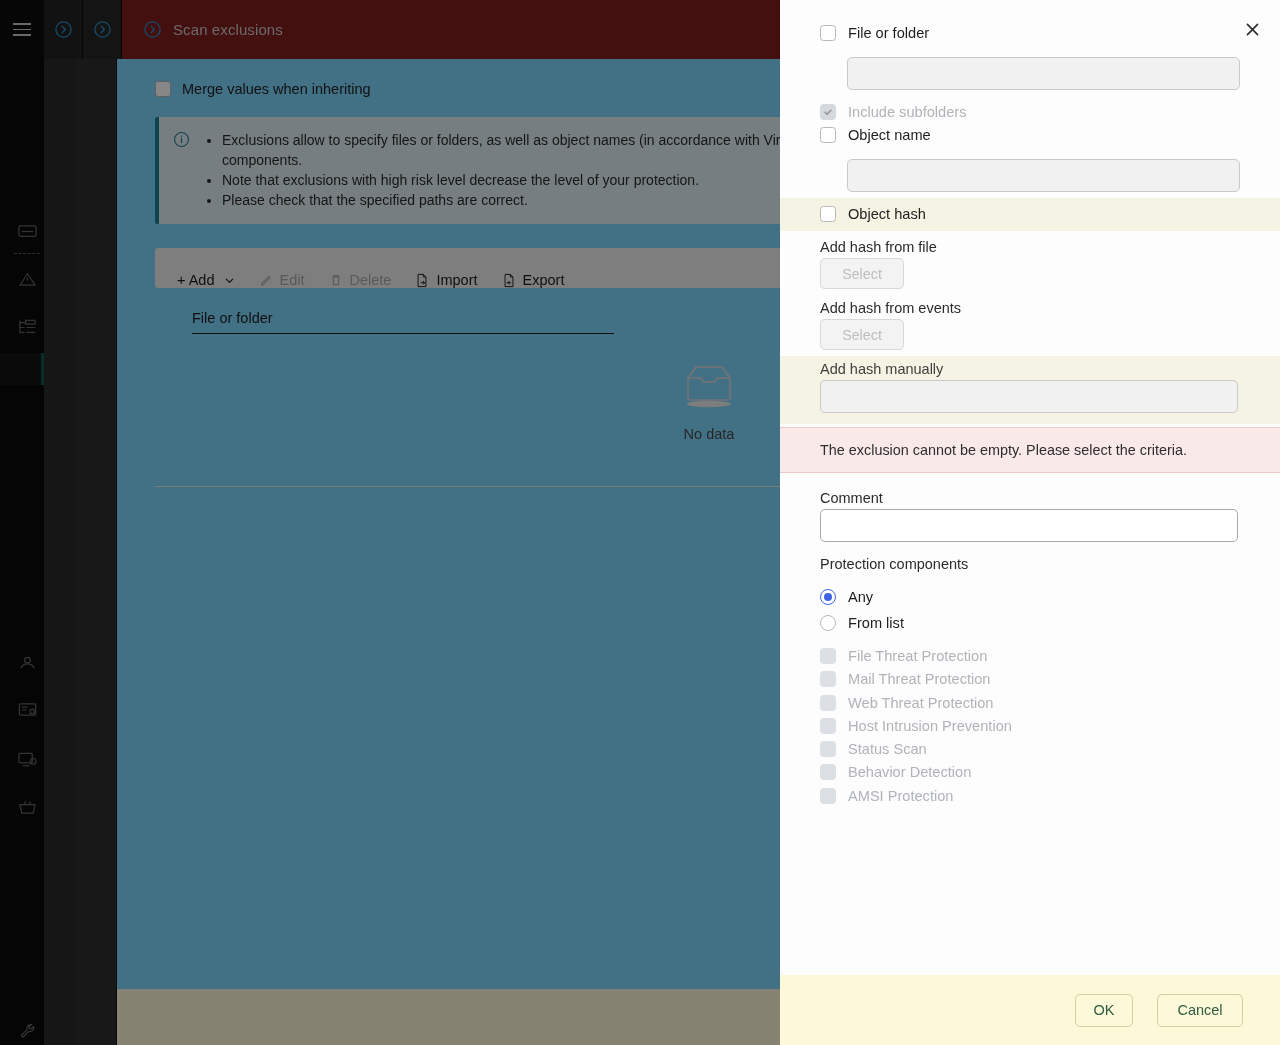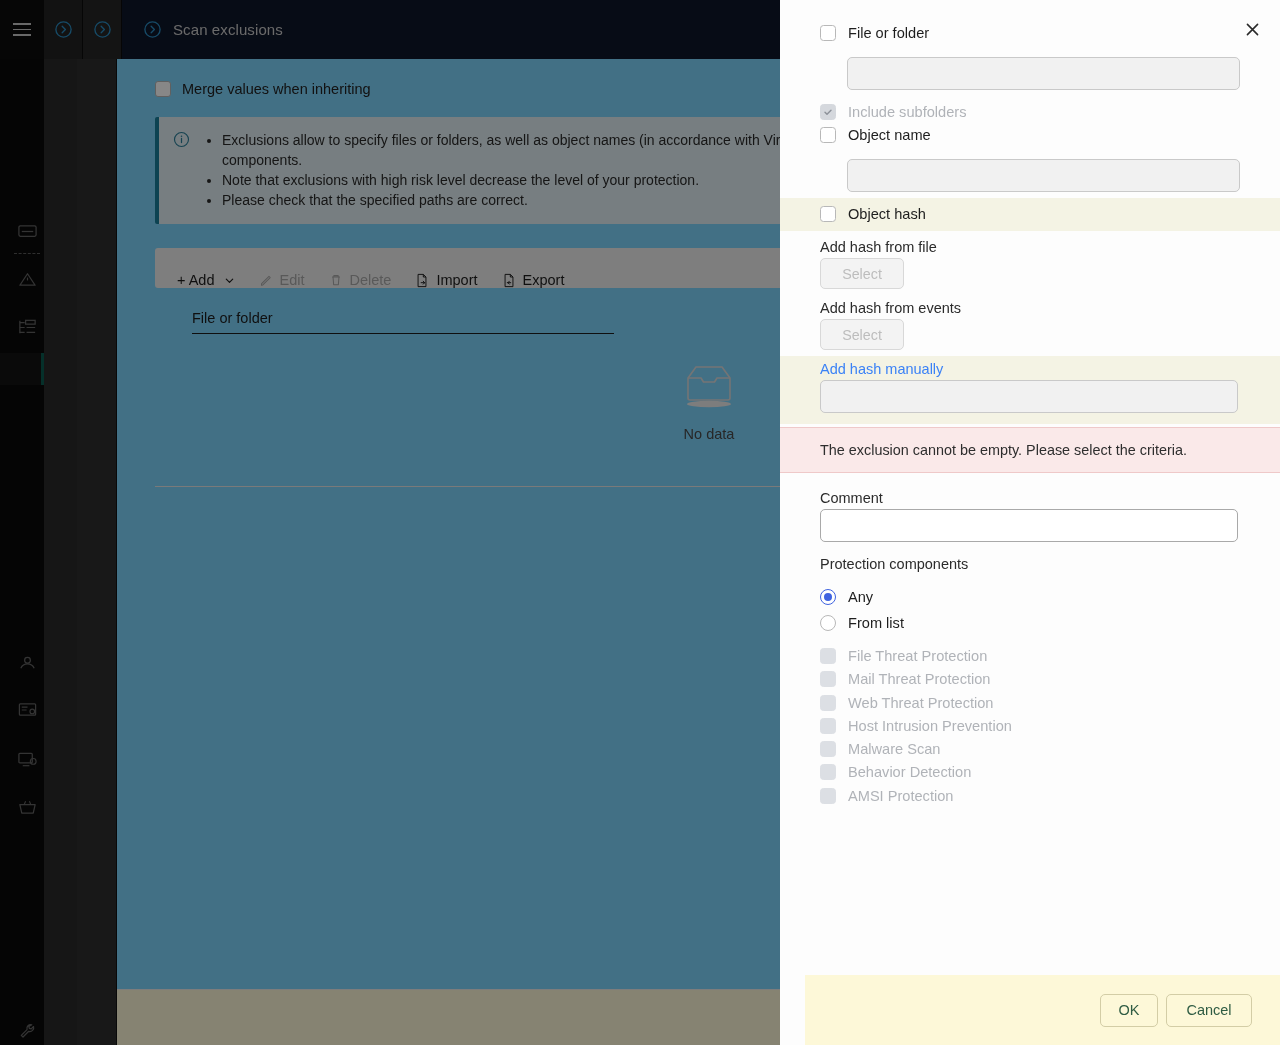--- a/index.html
+++ b/index.html
@@ -10,21 +10,21 @@
     font-family: "Liberation Sans", sans-serif;
     background: #ffffff;
   }
   #root { position: relative; width: 1280px; height: 1045px; }
 
   
   #bg-app { position: absolute; inset: 0; background: #fafafa; }
 
   .app-header {
     position: absolute; top: 0; left: 0; width: 1280px; height: 59px;
-    background: #0f172a; display: flex; align-items: center;
+    background: #7f1d1d; display: flex; align-items: center;
   }
   .hamburger-cell {
     width: 44px; height: 59px; background: #0d0d0d;
     display: flex; align-items: center; justify-content: center;
   }
   .hamburger { width: 18px; height: 13px; position: relative; }
   .hamburger i {
     position: absolute; left: 0; width: 18px; height: 1.5px; background: #c6c6c6; display: block;
   }
   .hamburger i:nth-child(1) { top: 0; }
@@ -168,42 +168,42 @@
   .p-lab.dis { color: #b0b3b8; }
 
   .p-input {
     height: 33px; border: 1px solid #c9c9c9; border-radius: 5px;
     background: #f1f1f1; width: 393px;
   }
   .p-input.enabled { background: #fff; border-color: #a9a9a9; }
   .p-input.narrow { width: 418px; }
 
   .p-caption { font-size: 14.5px; color: #2b2b2b; }
-  .p-caption.dis { color: #3b82f6; }
+  .p-caption.dis { color: #404040; }
 
   .sel-btn {
     width: 84px; height: 31px; border: 1px solid #d8d8d8; border-radius: 5px;
     background: #f3f3f3; color: #bdbdbd; font-size: 14.3px;
     display: flex; align-items: center; justify-content: center;
   }
 
   .err-text { font-size: 14.4px; color: #2e2e2e; }
 
   .p-radio {
     width: 16px; height: 16px; border-radius: 50%; border: 1.4px solid #b8b8b8;
     background: #fff; flex: none; display: flex; align-items: center; justify-content: center;
   }
   .p-radio.on { border-color: #3f63e0; }
   .p-radio.on::after {
     content: ""; width: 8px; height: 8px; border-radius: 50%; background: #3f63e0;
   }
 
   .panel-footer {
     height: 70px; background: #fdf8d8; display: flex; align-items: center;
-    justify-content: flex-start; padding-left: 295px; gap: 8px; margin-left: 25px;
+    justify-content: flex-start; padding-left: 295px; gap: 24px;
   }
   .ftr-btn {
     height: 33px; min-width: 58px; padding: 0 17px;
     border: 1px solid #d3cda6; border-radius: 5px; background: #fdf8d8;
     color: #2f5c43; font-size: 14.5px;
     display: flex; align-items: center; justify-content: center; cursor: pointer;
   }
   .ftr-btn.cancel { min-width: 86px; }
 </style>
 </head>
@@ -445,21 +445,21 @@
       <div class="p-row" style="position:absolute;left:40px;top:695px">
         <span class="p-cb flat"></span>
         <span class="p-lab dis">Web Threat Protection</span>
       </div>
       <div class="p-row" style="position:absolute;left:40px;top:718px">
         <span class="p-cb flat"></span>
         <span class="p-lab dis">Host Intrusion Prevention</span>
       </div>
       <div class="p-row" style="position:absolute;left:40px;top:741px">
         <span class="p-cb flat"></span>
-        <span class="p-lab dis">Malware Scan</span>
+        <span class="p-lab dis">Status Scan</span>
       </div>
       <div class="p-row" style="position:absolute;left:40px;top:764px">
         <span class="p-cb flat"></span>
         <span class="p-lab dis">Behavior Detection</span>
       </div>
       <div class="p-row" style="position:absolute;left:40px;top:788px">
         <span class="p-cb flat"></span>
         <span class="p-lab dis">AMSI Protection</span>
       </div>
 

